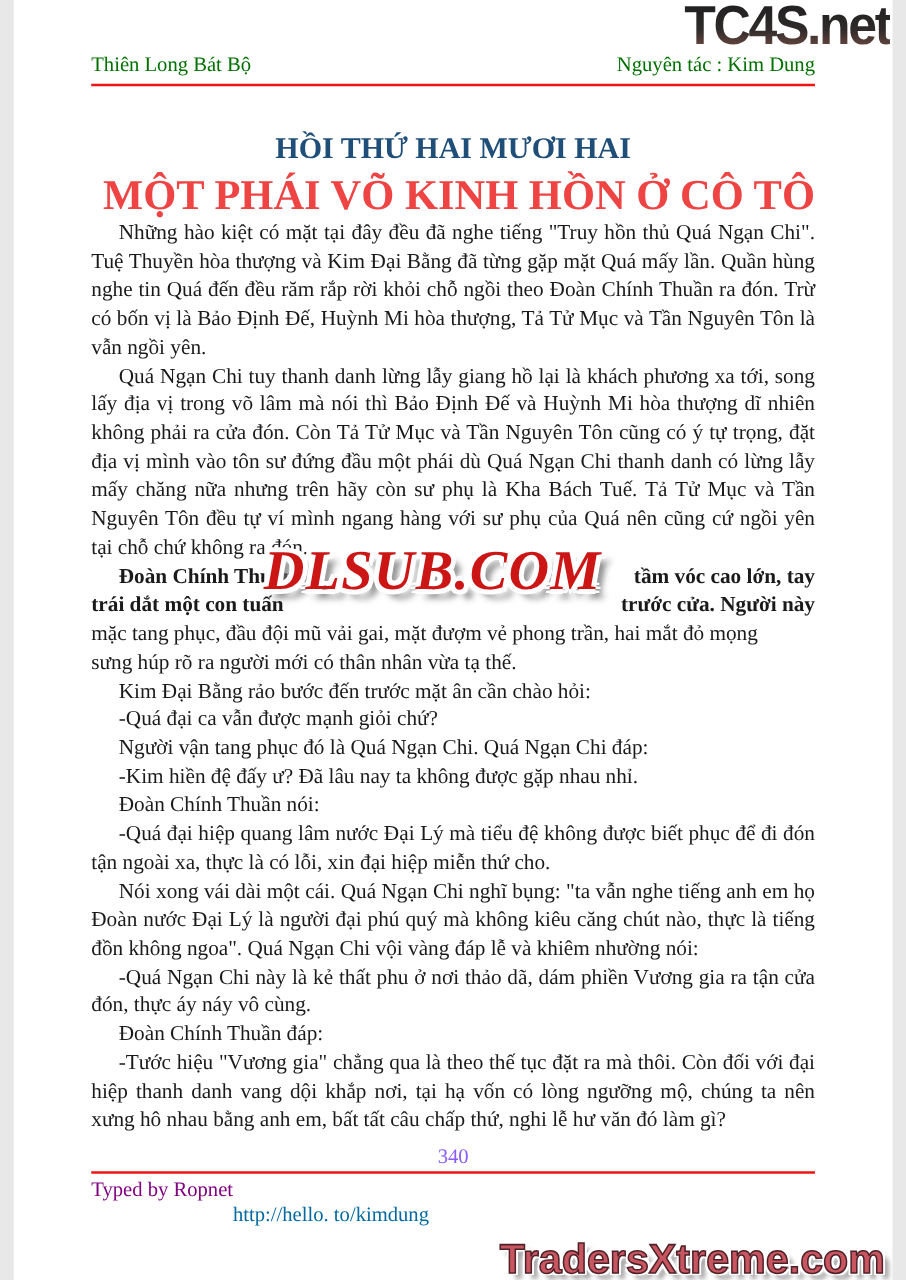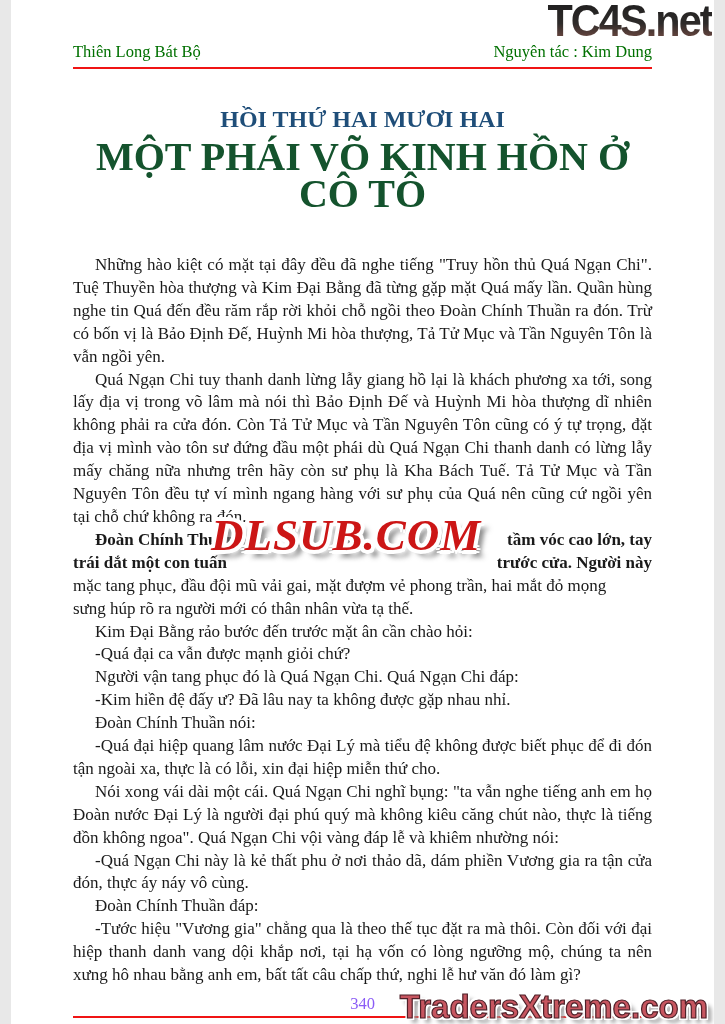--- a/index.html
+++ b/index.html
@@ -28,23 +28,23 @@
 
   .header-row {
     display:flex; justify-content:space-between; align-items:flex-end;
     margin-top:42px;
     font-size:16.5px; color:#007000;
   }
   .rule-red { border:0; border-top:2px solid #f01414; margin-top:5px; }
 
   .title-block { text-align:center; margin-top:32px; line-height:37px; }
   .title-line1 { font-size:24px; font-weight:600; color:#1F4E79; }
-  .title-line2 { font-size:40px; font-weight:600; color:#14532d; }
+  .title-line2 { font-size:34px; font-weight:600; color:#ef4444;text-align:right; }
 
-  .body-text { margin-top:42px; font-size:17px; line-height:22.9px; }
+  .body-text { font-size:17px; line-height:22.9px; }
   .body-text p {
     text-align:justify; text-indent:22px;
   }
 
   
   .obscured-para { position:relative; }
   .frag-line { display:flex; justify-content:space-between;font-weight:bold; }
   .frag-line.first { padding-left:22px; }
   .plain-line { text-align:left; }
 

